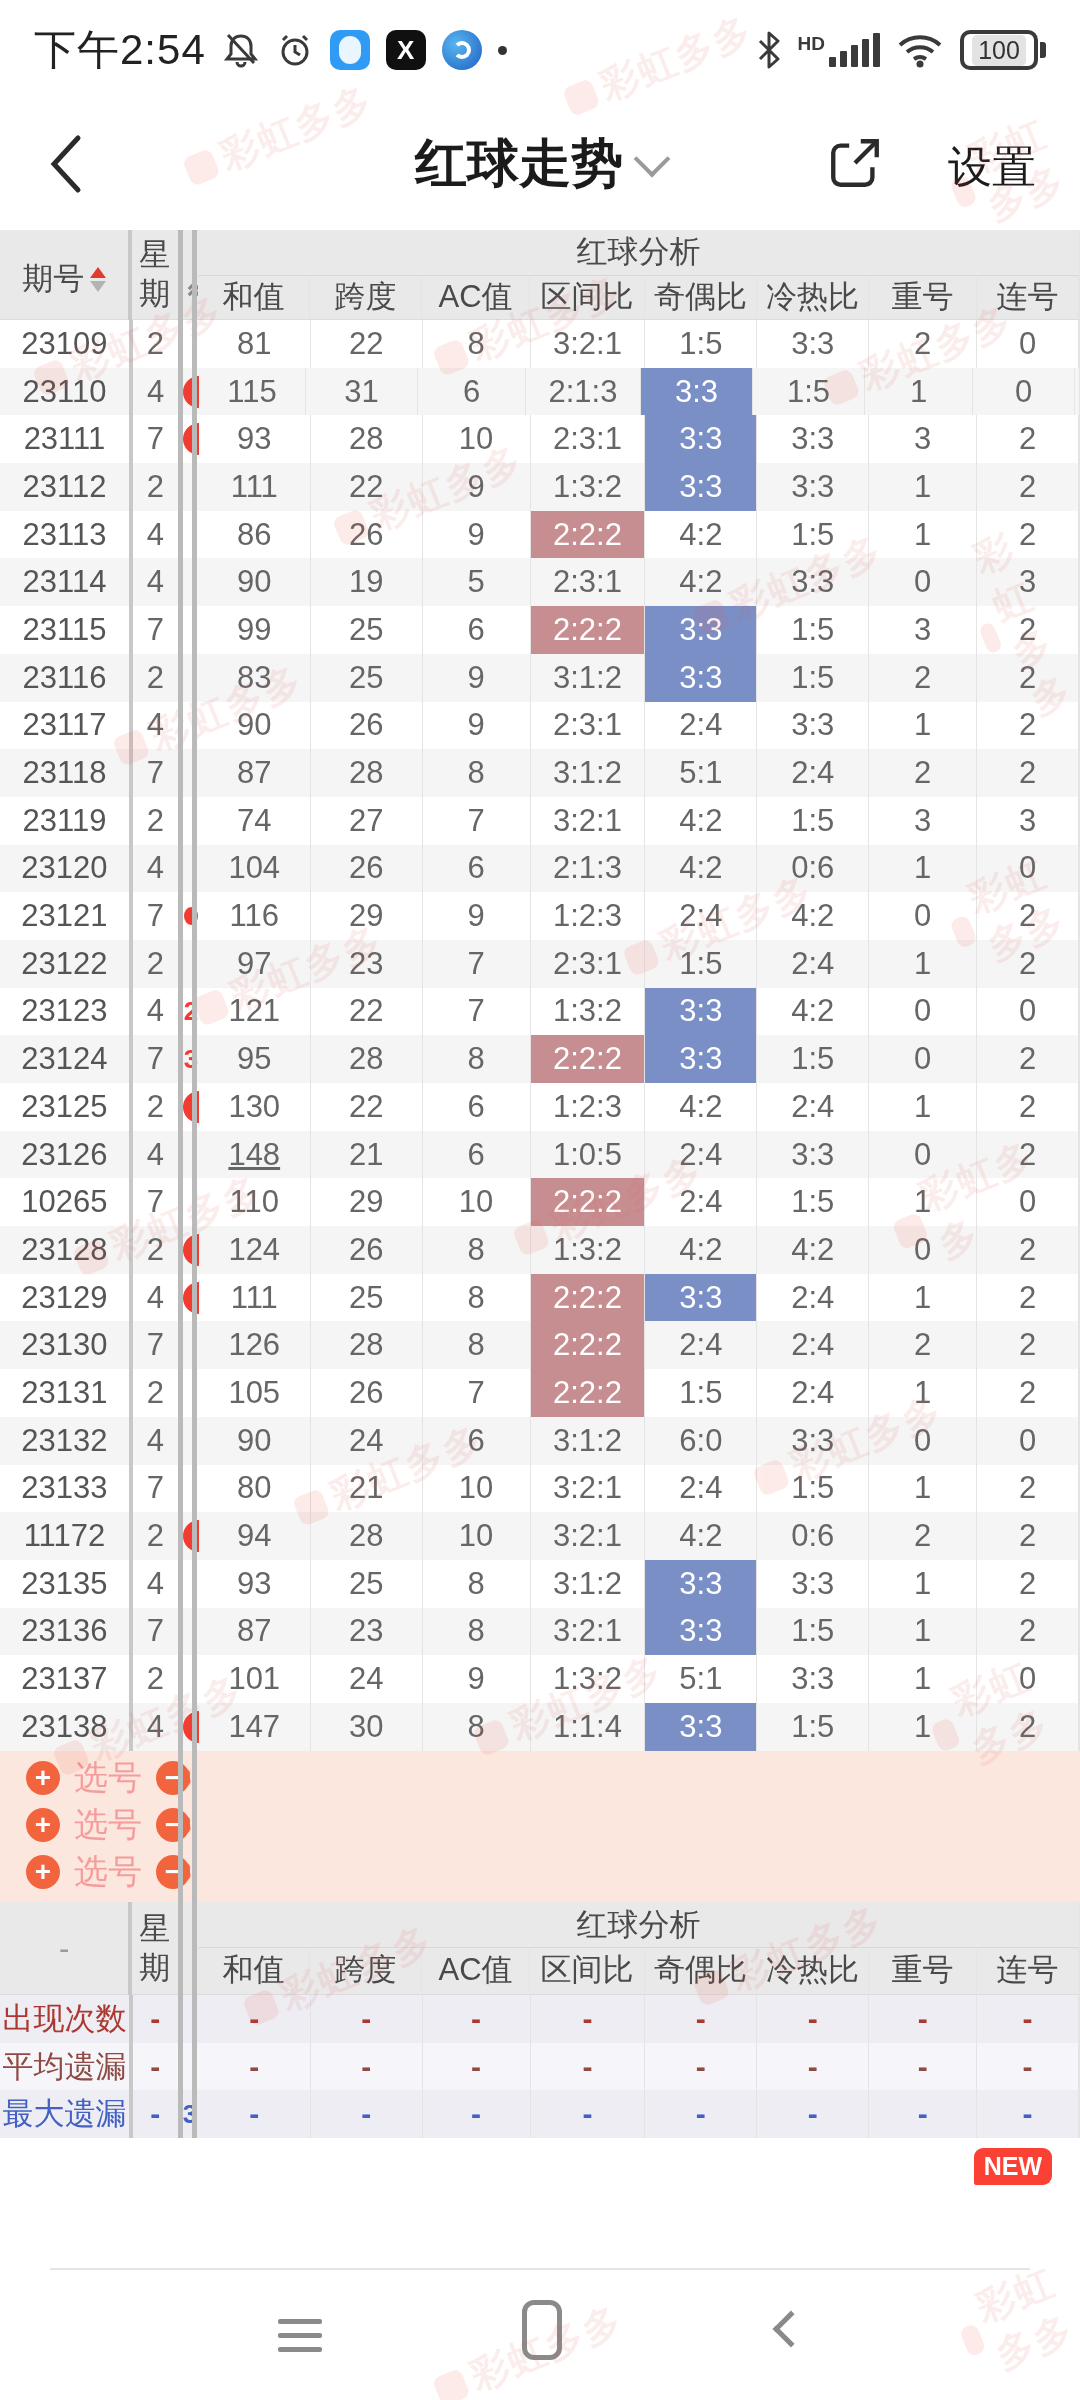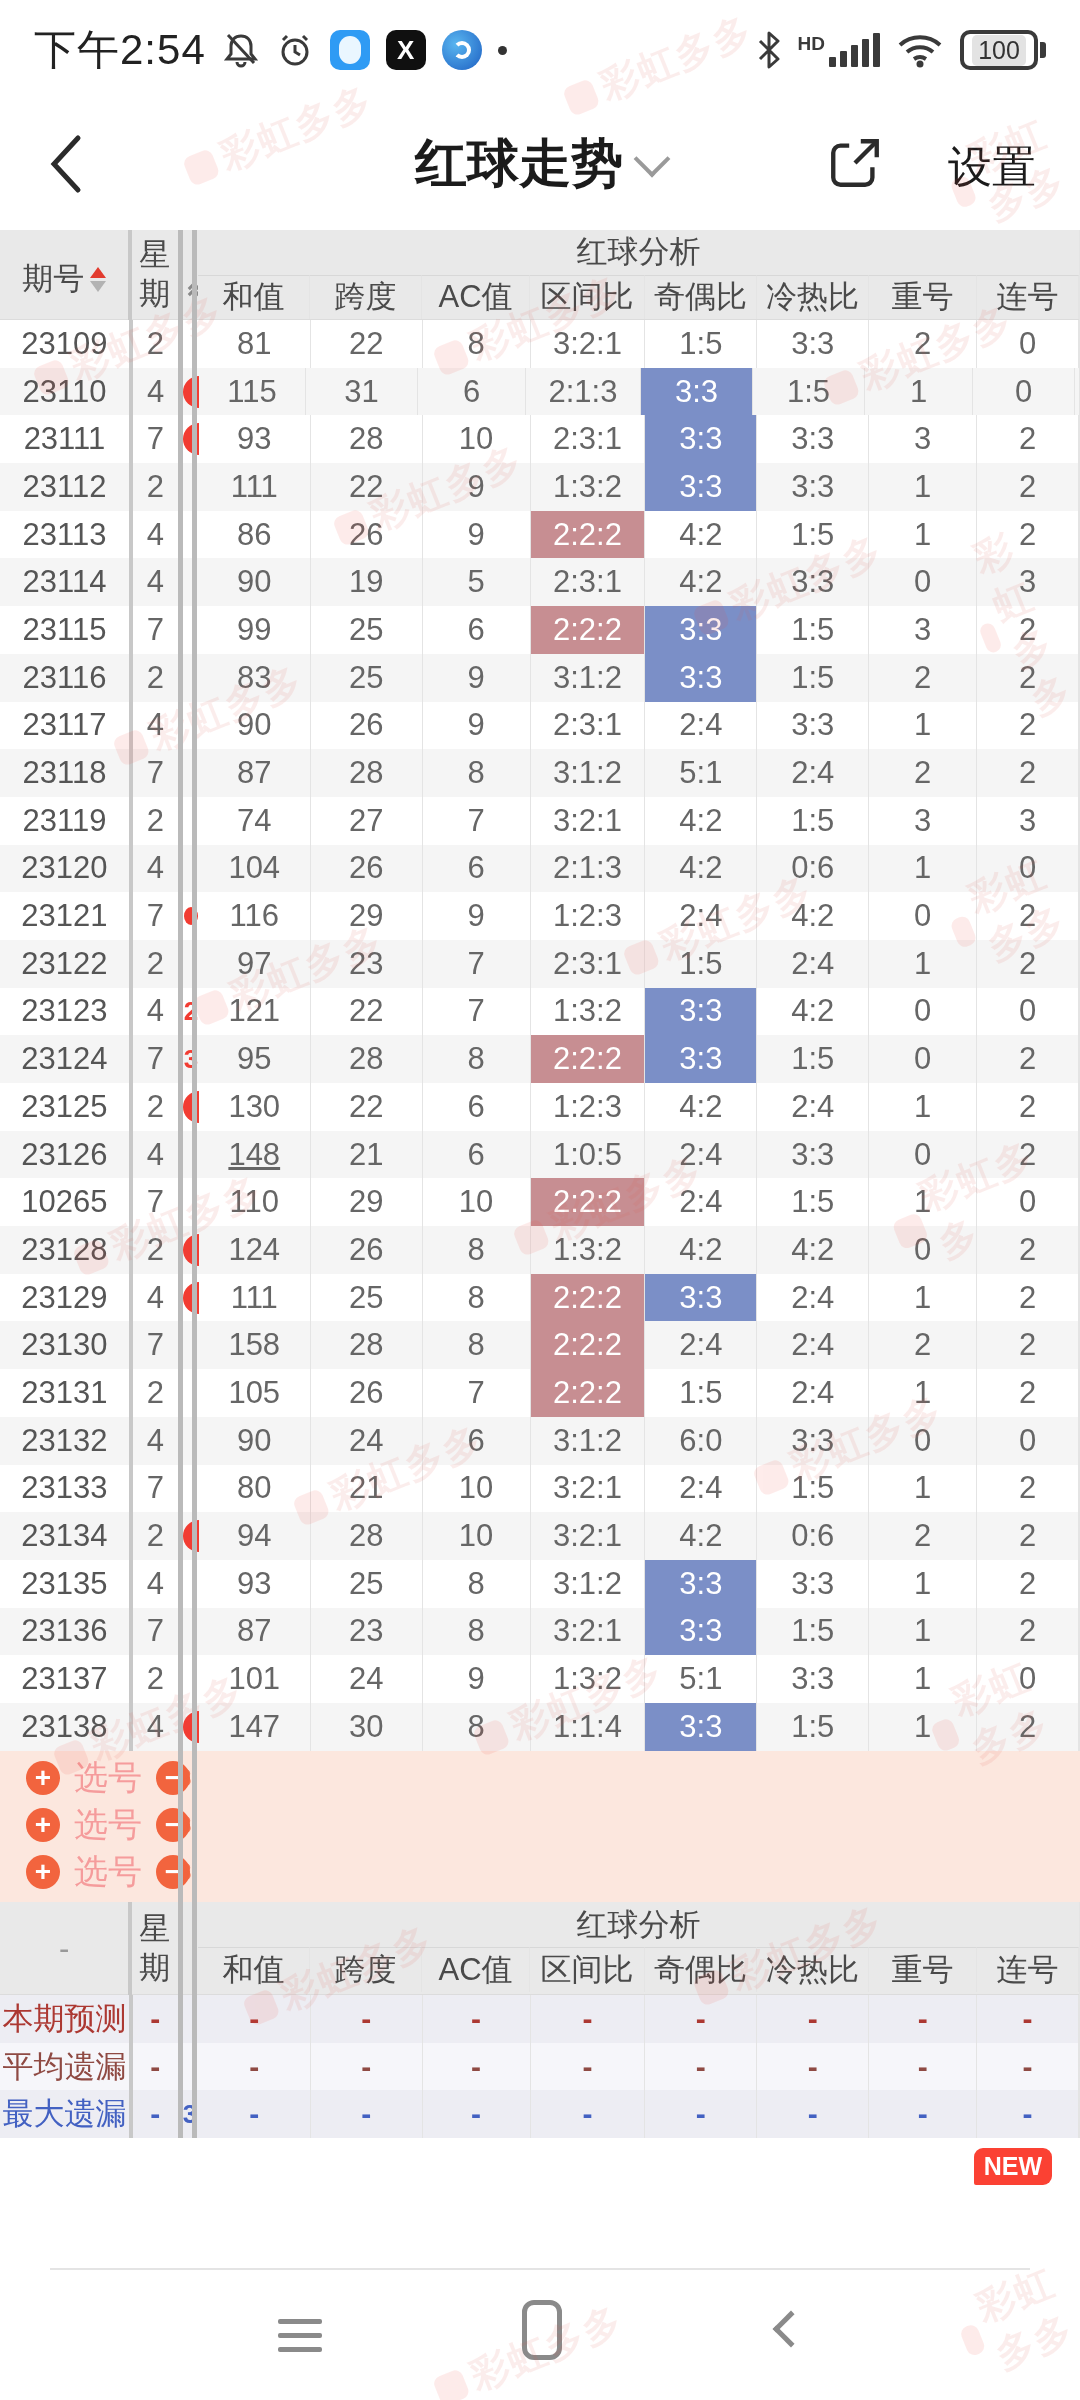--- a/index.html
+++ b/index.html
@@ -532,21 +532,21 @@
           <div class="cell hl-rose" style="width: 115px;">2:2:2</div>
           <div class="cell hl-blue" style="width: 112px;">3:3</div>
           <div class="cell" style="width: 112px;">2:4</div>
           <div class="cell" style="width: 108px;">1</div>
           <div class="cell" style="width: 102px;">2</div>
         </div>
         <div class="trow alt">
           <div class="cell c-qihao">23130</div>
           <div class="cell c-xingqi">7</div>
           <div class="cell c-sliver"></div>
-          <div class="cell" style="width: 112px;">158</div>
+          <div class="cell" style="width: 112px;">126</div>
           <div class="cell" style="width: 112px;">28</div>
           <div class="cell" style="width: 108px;">8</div>
           <div class="cell hl-rose" style="width: 115px;">2:2:2</div>
           <div class="cell" style="width: 112px;">2:4</div>
           <div class="cell" style="width: 112px;">2:4</div>
           <div class="cell" style="width: 108px;">2</div>
           <div class="cell" style="width: 102px;">2</div>
         </div>
         <div class="trow">
           <div class="cell c-qihao">23131</div>
@@ -581,21 +581,21 @@
           <div class="cell" style="width: 112px;">80</div>
           <div class="cell" style="width: 112px;">21</div>
           <div class="cell" style="width: 108px;">10</div>
           <div class="cell" style="width: 115px;">3:2:1</div>
           <div class="cell" style="width: 112px;">2:4</div>
           <div class="cell" style="width: 112px;">1:5</div>
           <div class="cell" style="width: 108px;">1</div>
           <div class="cell" style="width: 102px;">2</div>
         </div>
         <div class="trow alt">
-          <div class="cell c-qihao">23134</div>
+          <div class="cell c-qihao">11172</div>
           <div class="cell c-xingqi">2</div>
           <div class="cell c-sliver">
             <span class="ball-sliver"></span>
           </div>
           <div class="cell" style="width: 112px;">94</div>
           <div class="cell" style="width: 112px;">28</div>
           <div class="cell" style="width: 108px;">10</div>
           <div class="cell" style="width: 115px;">3:2:1</div>
           <div class="cell" style="width: 112px;">4:2</div>
           <div class="cell" style="width: 112px;">0:6</div>
@@ -701,21 +701,21 @@
             <div class="cell hdr-text" style="width: 115px;">区间比</div>
             <div class="cell hdr-text" style="width: 112px;">奇偶比</div>
             <div class="cell hdr-text" style="width: 112px;">冷热比</div>
             <div class="cell hdr-text" style="width: 108px;">重号</div>
             <div class="cell hdr-text" style="width: 102px;">连号</div>
           </div>
       </div>
     </div>
     <div id="stats-body">
         <div class="srow">
-          <div class="cell c-qihao stat-red">本期预测</div>
+          <div class="cell c-qihao stat-red">出现次数</div>
           <div class="cell c-xingqi stat-red">-</div>
           <div class="cell c-sliver"></div>
           <div class="cell stat-red" style="width: 112px;">-</div>
           <div class="cell stat-red" style="width: 112px;">-</div>
           <div class="cell stat-red" style="width: 108px;">-</div>
           <div class="cell stat-red" style="width: 115px;">-</div>
           <div class="cell stat-red" style="width: 112px;">-</div>
           <div class="cell stat-red" style="width: 112px;">-</div>
           <div class="cell stat-red" style="width: 108px;">-</div>
           <div class="cell stat-red" style="width: 102px;">-</div>

